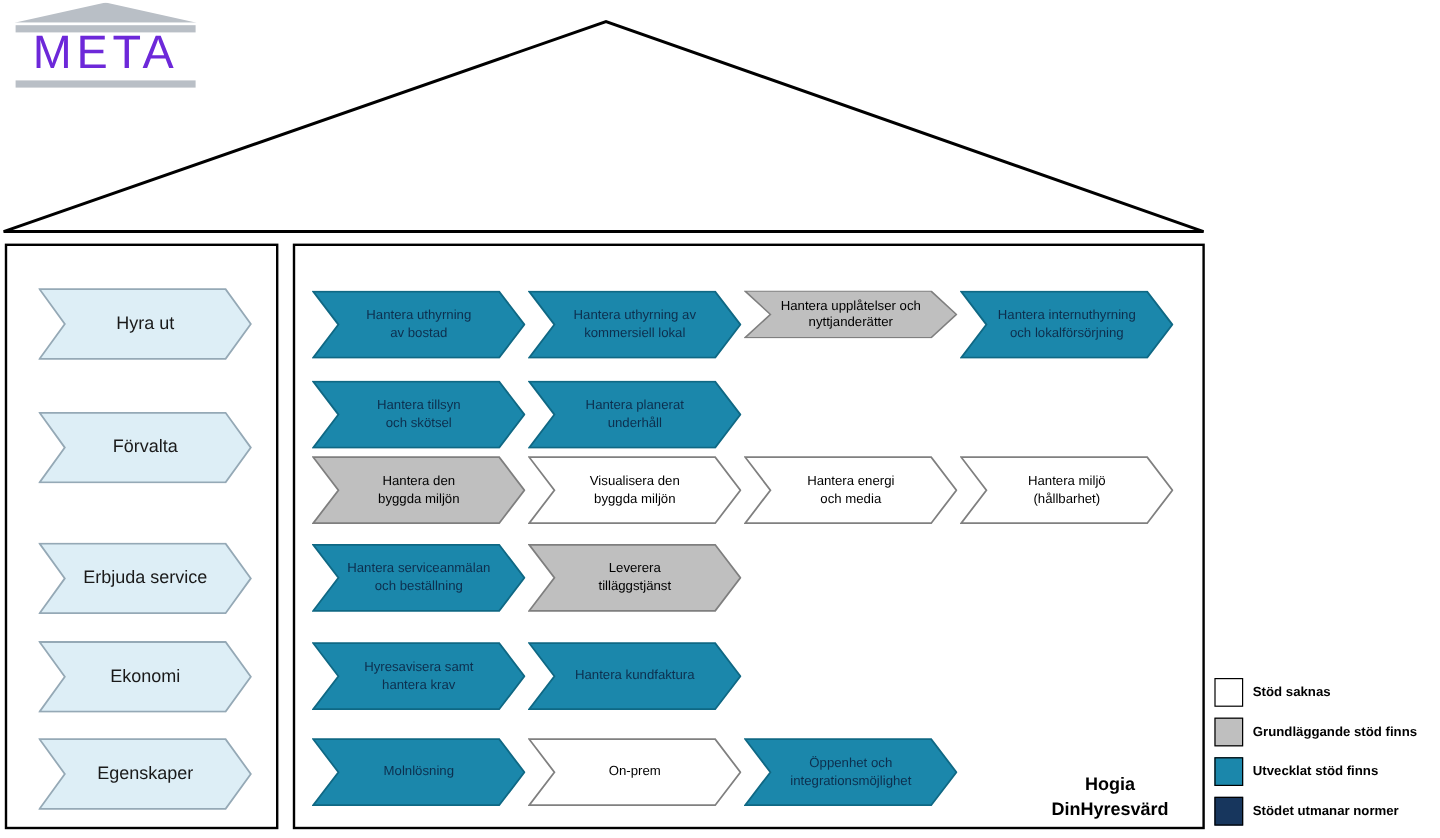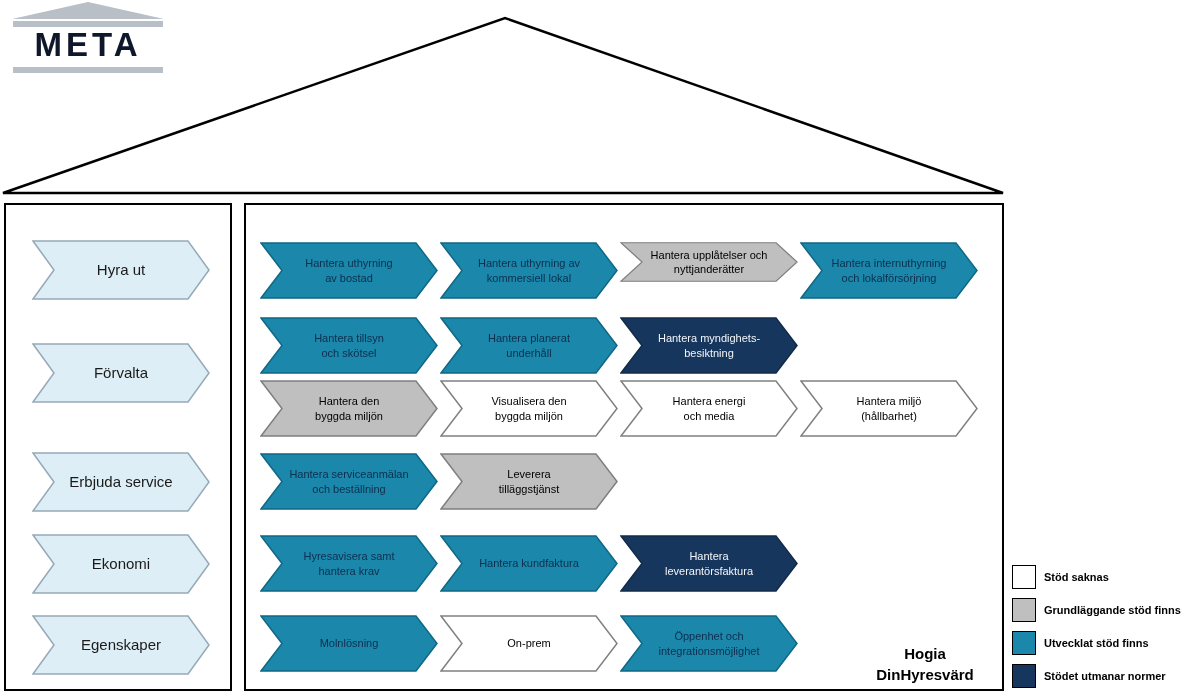--- a/index.html
+++ b/index.html
@@ -6,21 +6,21 @@
   .stage{
     position:relative;width:1200px;height:698px;overflow:hidden;
     font-family:"Liberation Sans","DejaVu Sans",sans-serif;background:#ffffff;
   }
   svg.roof-svg{position:absolute;left:0;top:0;width:1200px;height:698px;pointer-events:none;}
   
   .logo{position:absolute;left:8px;top:2px;width:160px;}
   .logo-pediment{width:152px;height:17px;margin:0 4px;background:#b9bfc6;
     clip-path:polygon(50% 0,100% 100%,0 100%);}
   .logo-bar{width:150px;height:6px;margin:2px 5px 0 5px;background:#b9bfc6;}
-  .logo-text{color:#0f172a;font-weight:bold;font-size:33px;line-height:40px;
+  .logo-text{color:#6d28d9;font-weight:normal;font-size:39px;line-height:40px;
     letter-spacing:4px;text-align:center;margin-top:-2px;}
   
   .panel{position:absolute;border:2.5px solid #000;background:#fff;box-sizing:border-box;}
   .panel-categories{left:4px;top:203px;width:228px;height:488px;}
   .panel-process{left:244px;top:203px;width:760px;height:488px;}
   
   .arrow{position:absolute;}
   .arrow svg{position:absolute;left:0;top:0;width:100%;height:100%;}
   .arrow .arrow-label{
     position:absolute;left:18px;right:18px;top:0;bottom:0;
@@ -124,27 +124,20 @@
         <span class="arrow-label" style="color: rgb(13, 47, 78);">Hantera internuthyrning
 och lokalförsörjning</span>
       </div>
       <div class="arrow" style="left: 194px; top: 112px; width: 178px; height: 57px;">
         <svg viewBox="0 0 178 57" preserveAspectRatio="none">
           <polygon points="1,1 156,1 177,28.5 156,56 1,56 22,28.5" fill="#1b87ab" stroke="#0f6884" stroke-width="1.5"></polygon>
         </svg>
         <span class="arrow-label" style="color: rgb(13, 47, 78);">Hantera planerat
 underhåll</span>
       </div>
-      <div class="arrow" style="left: 374px; top: 112px; width: 178px; height: 57px;">
-        <svg viewBox="0 0 178 57" preserveAspectRatio="none">
-          <polygon points="1,1 156,1 177,28.5 156,56 1,56 22,28.5" fill="#17365d" stroke="#122b4a" stroke-width="1.5"></polygon>
-        </svg>
-        <span class="arrow-label" style="color: rgb(242, 246, 250);">Hantera myndighets-
-besiktning</span>
-      </div>
       <div class="arrow" style="left: 14px; top: 175px; width: 178px; height: 57px;">
         <svg viewBox="0 0 178 57" preserveAspectRatio="none">
           <polygon points="1,1 156,1 177,28.5 156,56 1,56 22,28.5" fill="#bfbfbf" stroke="#7f7f7f" stroke-width="1.5"></polygon>
         </svg>
         <span class="arrow-label" style="color: rgb(0, 0, 0);">Hantera den
 byggda miljön</span>
       </div>
       <div class="arrow" style="left: 194px; top: 175px; width: 178px; height: 57px;">
         <svg viewBox="0 0 178 57" preserveAspectRatio="none">
           <polygon points="1,1 156,1 177,28.5 156,56 1,56 22,28.5" fill="#ffffff" stroke="#808080" stroke-width="1.5"></polygon>
@@ -186,27 +179,20 @@
         </svg>
         <span class="arrow-label" style="color: rgb(13, 47, 78);">Hyresavisera samt
 hantera krav</span>
       </div>
       <div class="arrow" style="left: 194px; top: 330px; width: 178px; height: 57px;">
         <svg viewBox="0 0 178 57" preserveAspectRatio="none">
           <polygon points="1,1 156,1 177,28.5 156,56 1,56 22,28.5" fill="#1b87ab" stroke="#0f6884" stroke-width="1.5"></polygon>
         </svg>
         <span class="arrow-label" style="color: rgb(13, 47, 78);">Hantera kundfaktura</span>
       </div>
-      <div class="arrow" style="left: 374px; top: 330px; width: 178px; height: 57px;">
-        <svg viewBox="0 0 178 57" preserveAspectRatio="none">
-          <polygon points="1,1 156,1 177,28.5 156,56 1,56 22,28.5" fill="#17365d" stroke="#122b4a" stroke-width="1.5"></polygon>
-        </svg>
-        <span class="arrow-label" style="color: rgb(242, 246, 250);">Hantera
-leverantörsfaktura</span>
-      </div>
       <div class="arrow" style="left: 14px; top: 410px; width: 178px; height: 57px; text-decoration: underline;">
         <svg viewBox="0 0 178 57" preserveAspectRatio="none">
           <polygon points="1,1 156,1 177,28.5 156,56 1,56 22,28.5" fill="#1b87ab" stroke="#0f6884" stroke-width="1.5"></polygon>
         </svg>
         <span class="arrow-label" style="color: rgb(13, 47, 78);">Molnlösning</span>
       </div>
       <div class="arrow" style="left: 194px; top: 410px; width: 178px; height: 57px;">
         <svg viewBox="0 0 178 57" preserveAspectRatio="none">
           <polygon points="1,1 156,1 177,28.5 156,56 1,56 22,28.5" fill="#ffffff" stroke="#808080" stroke-width="1.5"></polygon>
         </svg>

